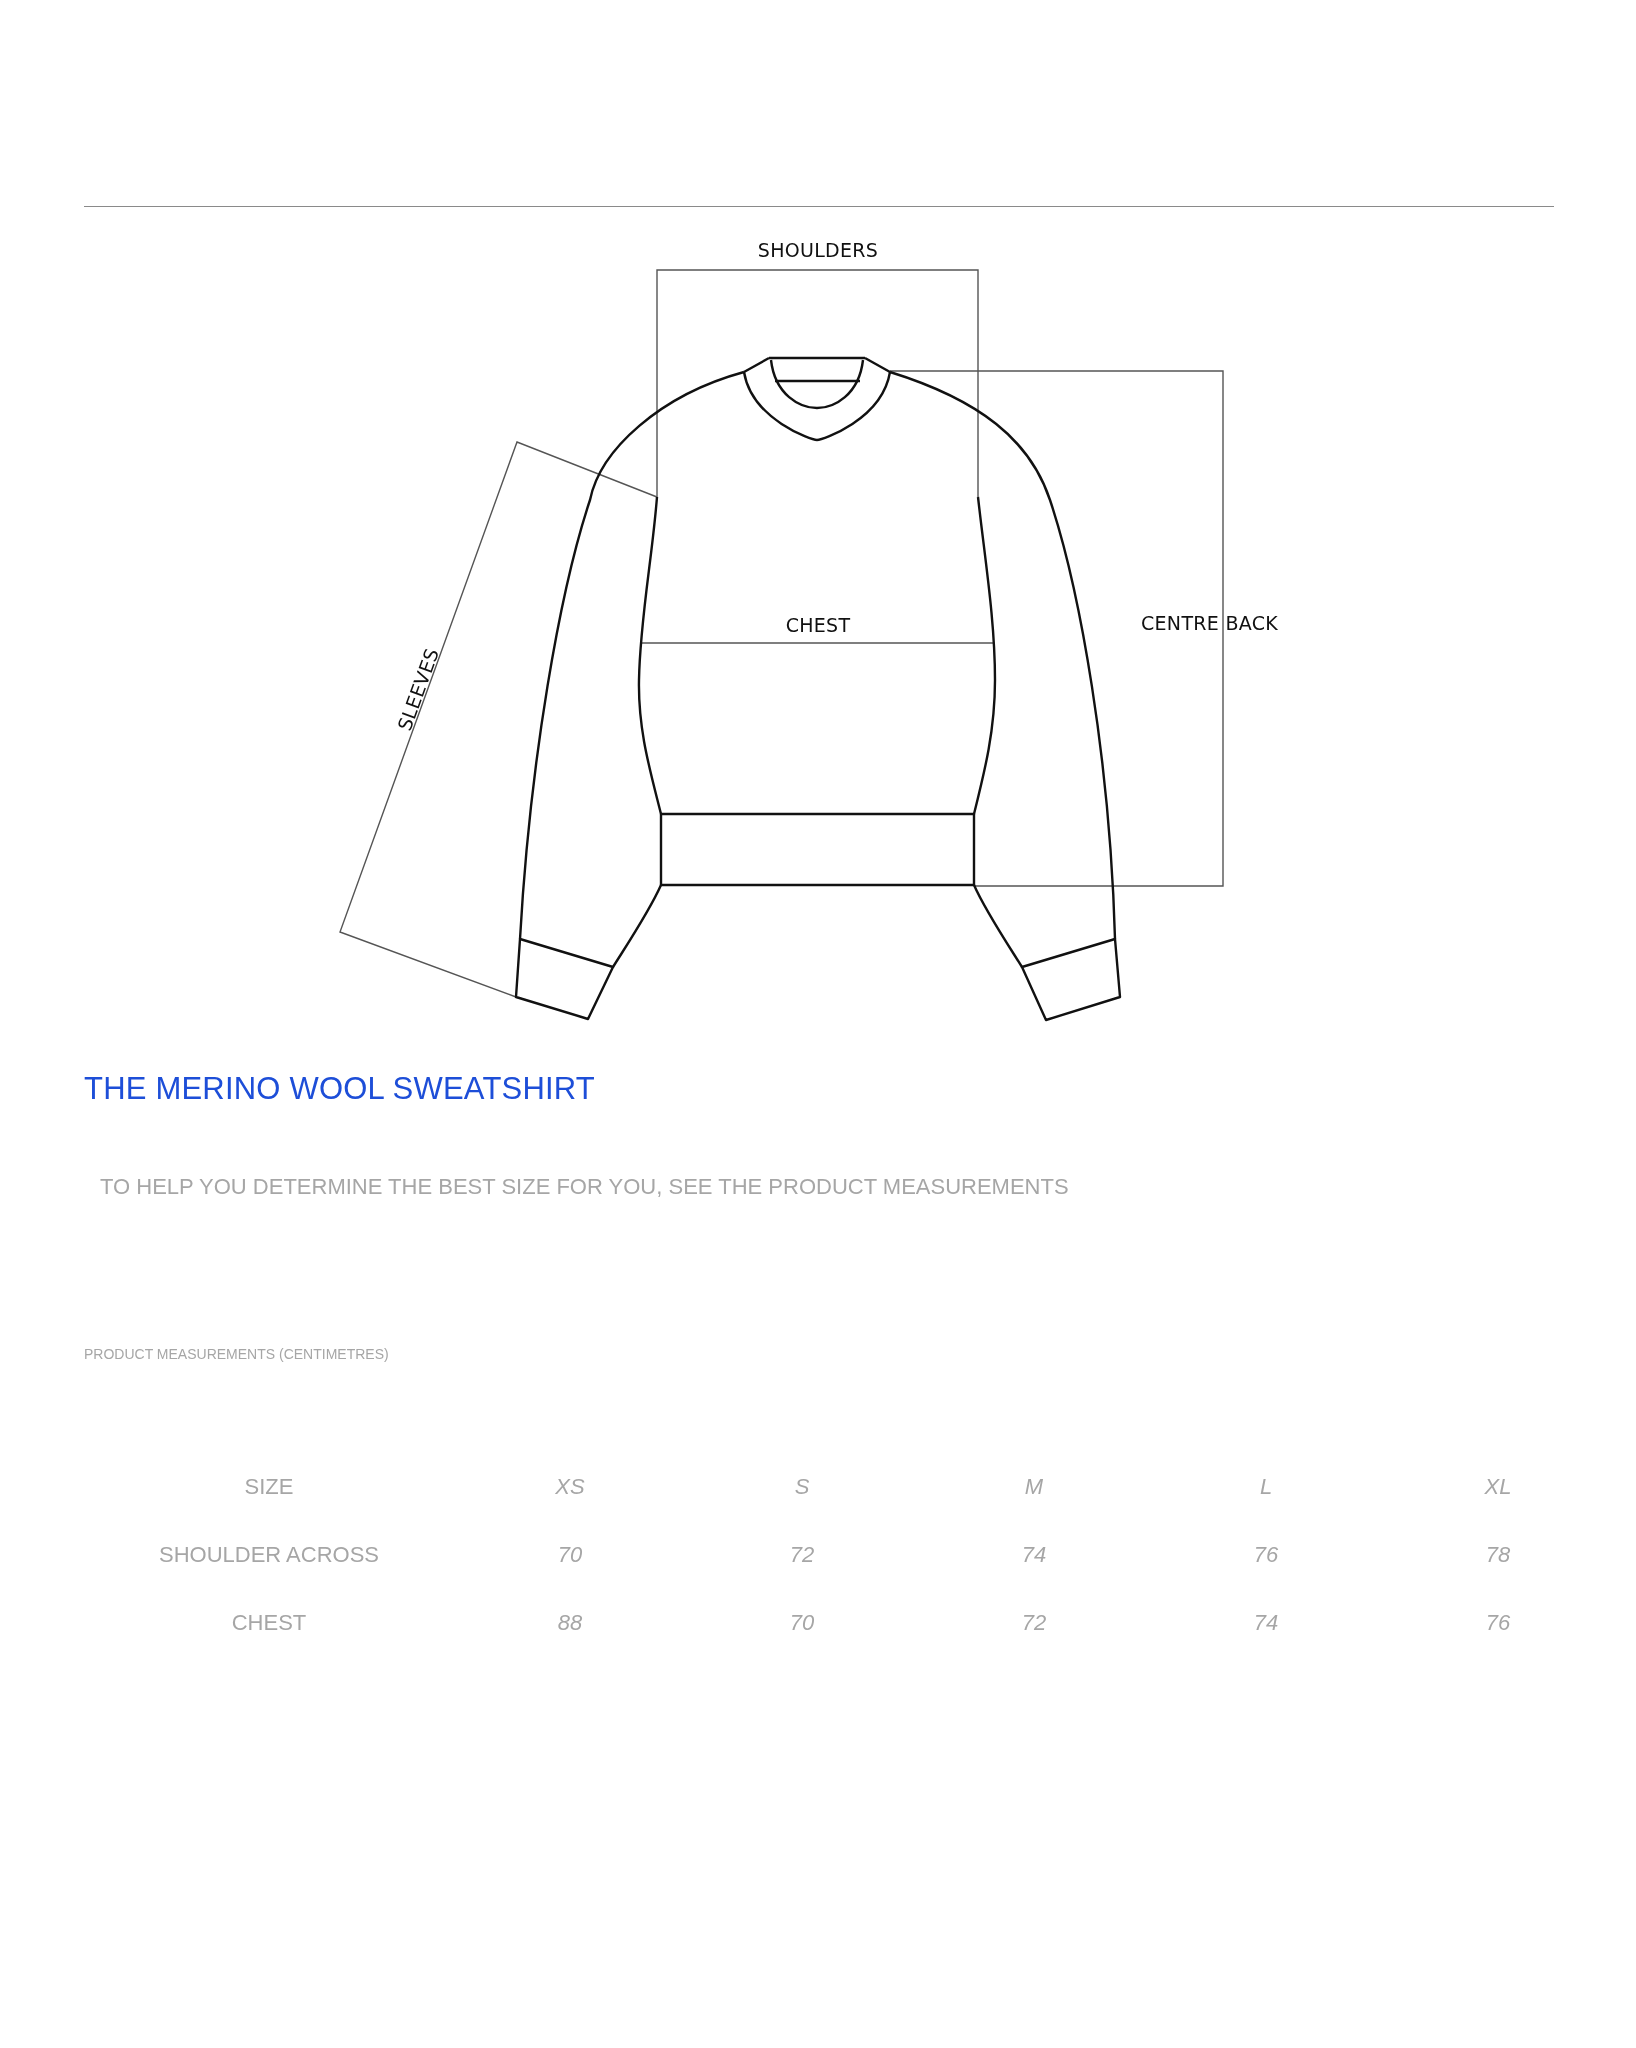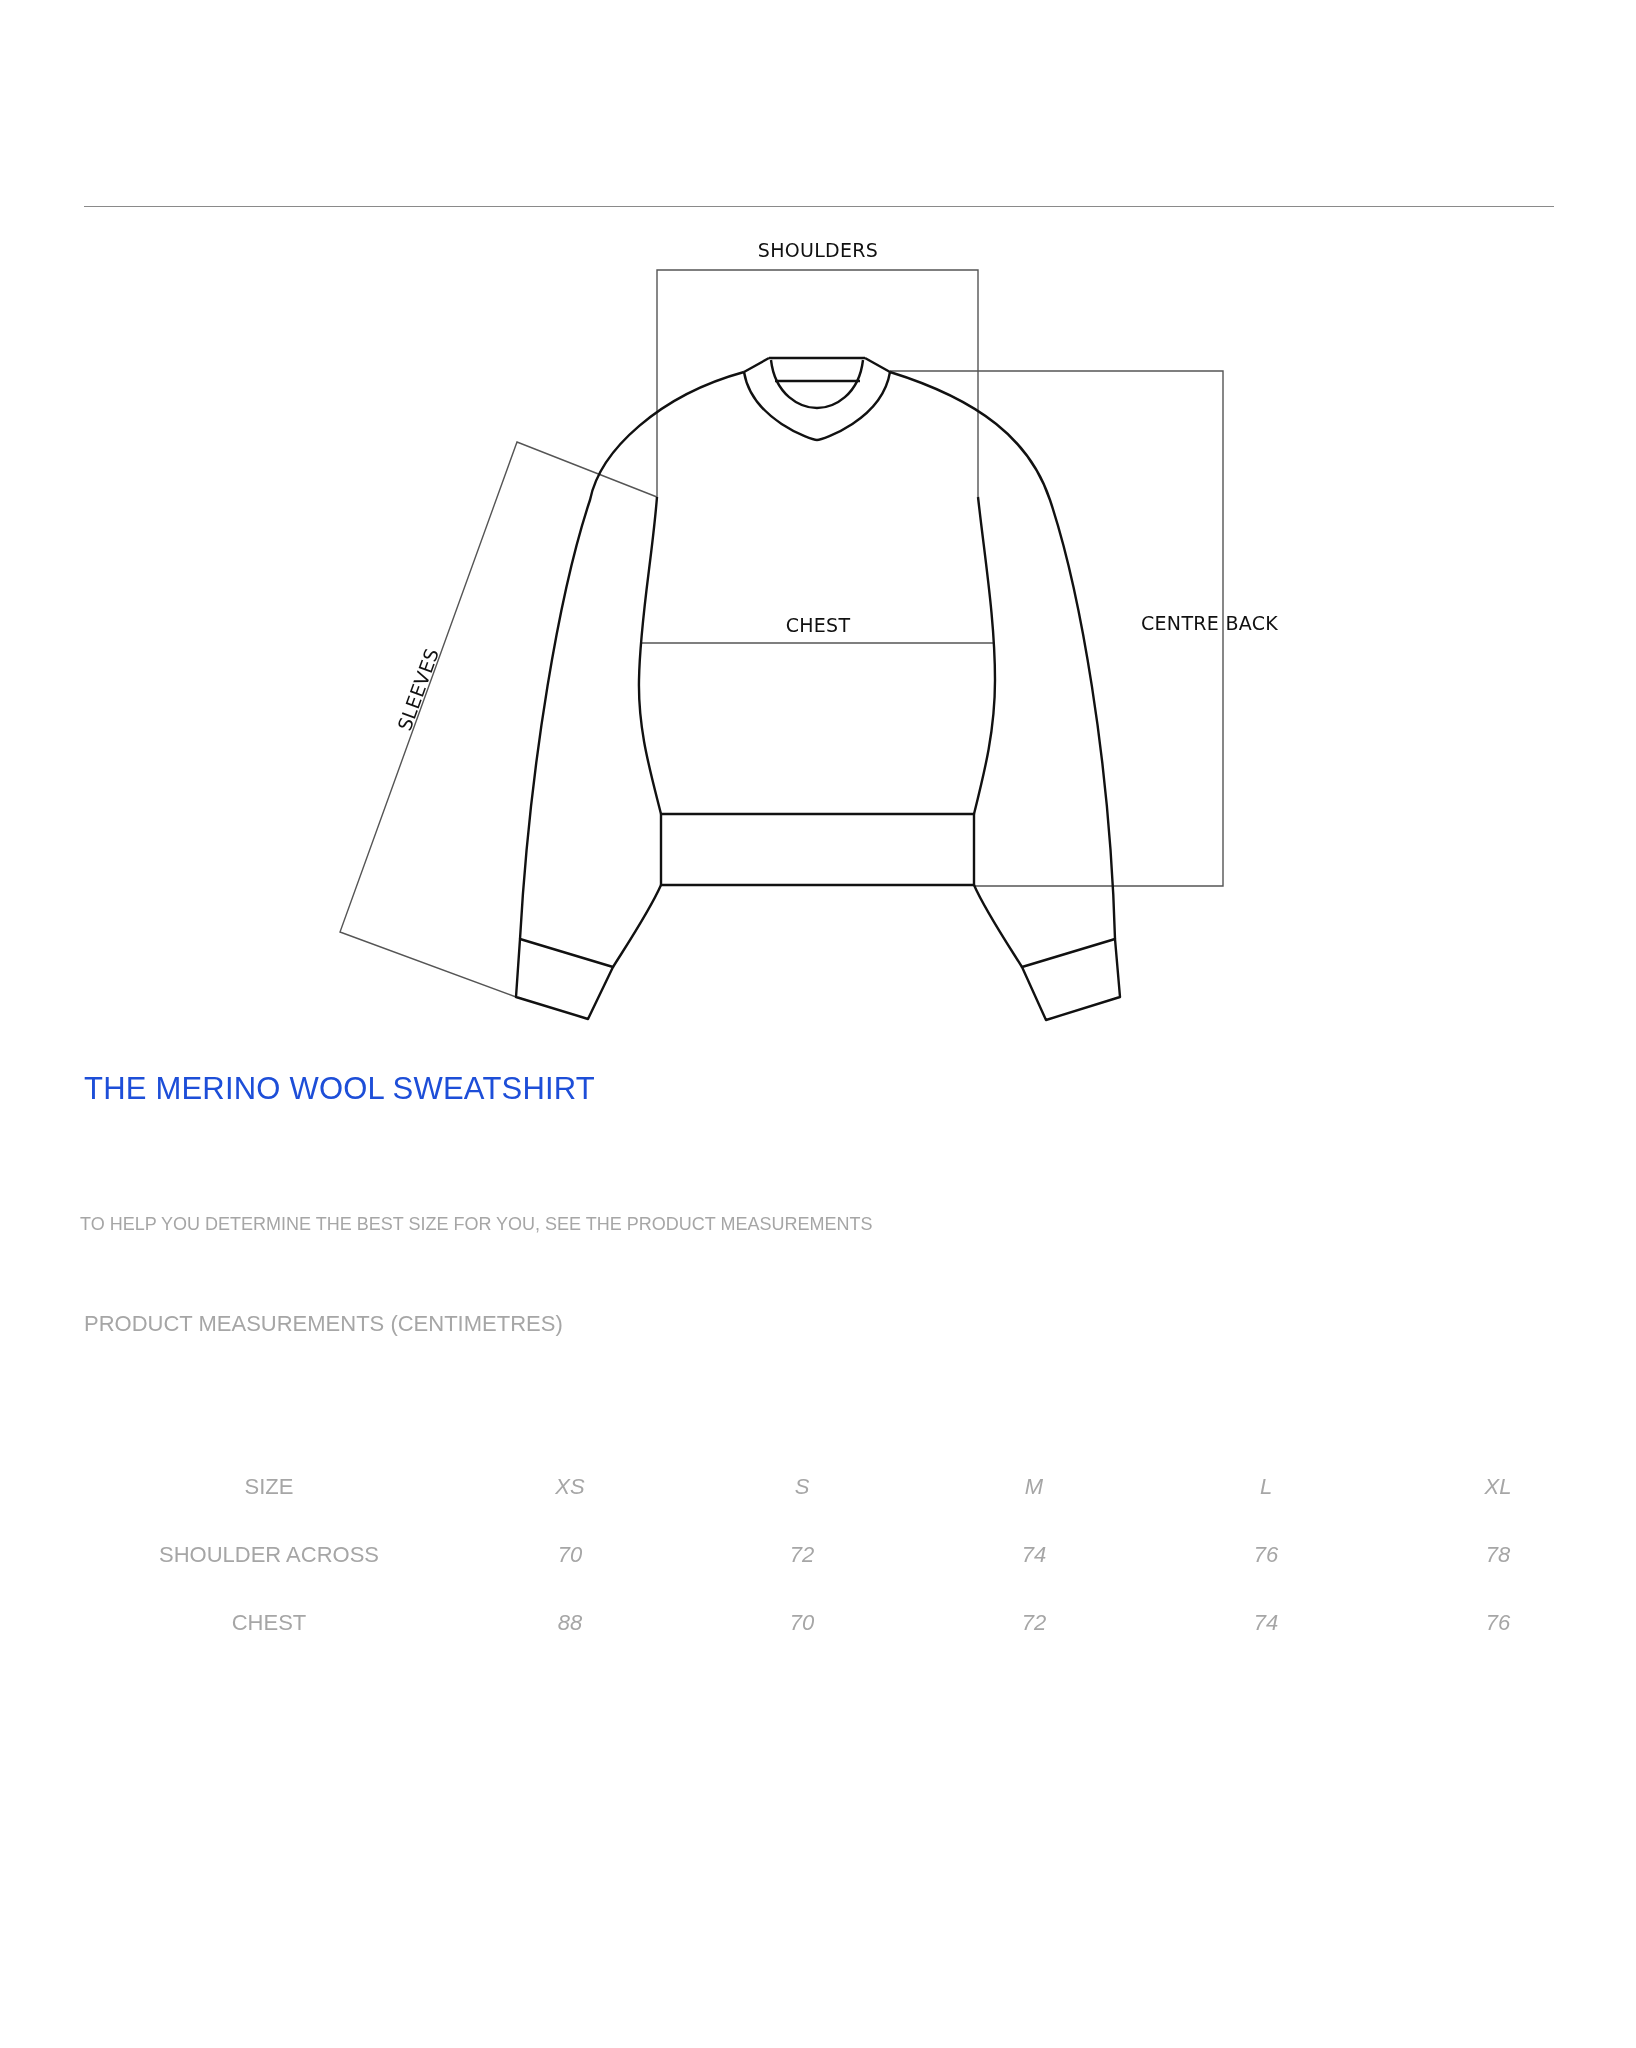--- a/index.html
+++ b/index.html
@@ -4,22 +4,22 @@
 <style>
   html, body { margin:0; padding:0; background:#ffffff; }
   body { width:1636px; height:2048px; position:relative; overflow:hidden;
          font-family:"Liberation Sans", sans-serif; }
   .rule { position:absolute; left:84px; top:206px; width:1470px; height:0;
           border-top:1.5px solid #8a8a8a; }
   svg.diagram { position:absolute; left:0; top:0; }
   .dlabel { font-family:"DejaVu Sans", sans-serif; font-size:19px; fill:#111; letter-spacing:0.3px; }
   .title { position:absolute; left:84px; top:1071px; font-size:31px; color:#1d4ed8;
            letter-spacing:0.2px; white-space:nowrap; }
-  .intro { position:absolute; left:80px; top:1174px; font-size:18px; color:#a6a6a6; white-space:nowrap;margin-top:40px; }
-  .units { position:absolute; left:84px; top:1311px; font-size:22px; color:#a6a6a6; white-space:nowrap; }
+  .intro { position:absolute; left:100px; top:1174px; font-size:22px; color:#a6a6a6; white-space:nowrap; }
+  .units { position:absolute; left:84px; top:1346px; font-size:14px; color:#a6a6a6; white-space:nowrap; }
   table.sizes { position:absolute; left:84px; top:1453px; border-collapse:collapse; }
   table.sizes td { height:68px; padding:0; font-size:22px; color:#a6a6a6; vertical-align:middle; }
   table.sizes td.lab { width:370px; text-align:center; }
   table.sizes td.val { width:232px; text-align:center;font-style:italic; }
 </style>
 </head>
 <body>
 
 <div class="rule"></div>
 

